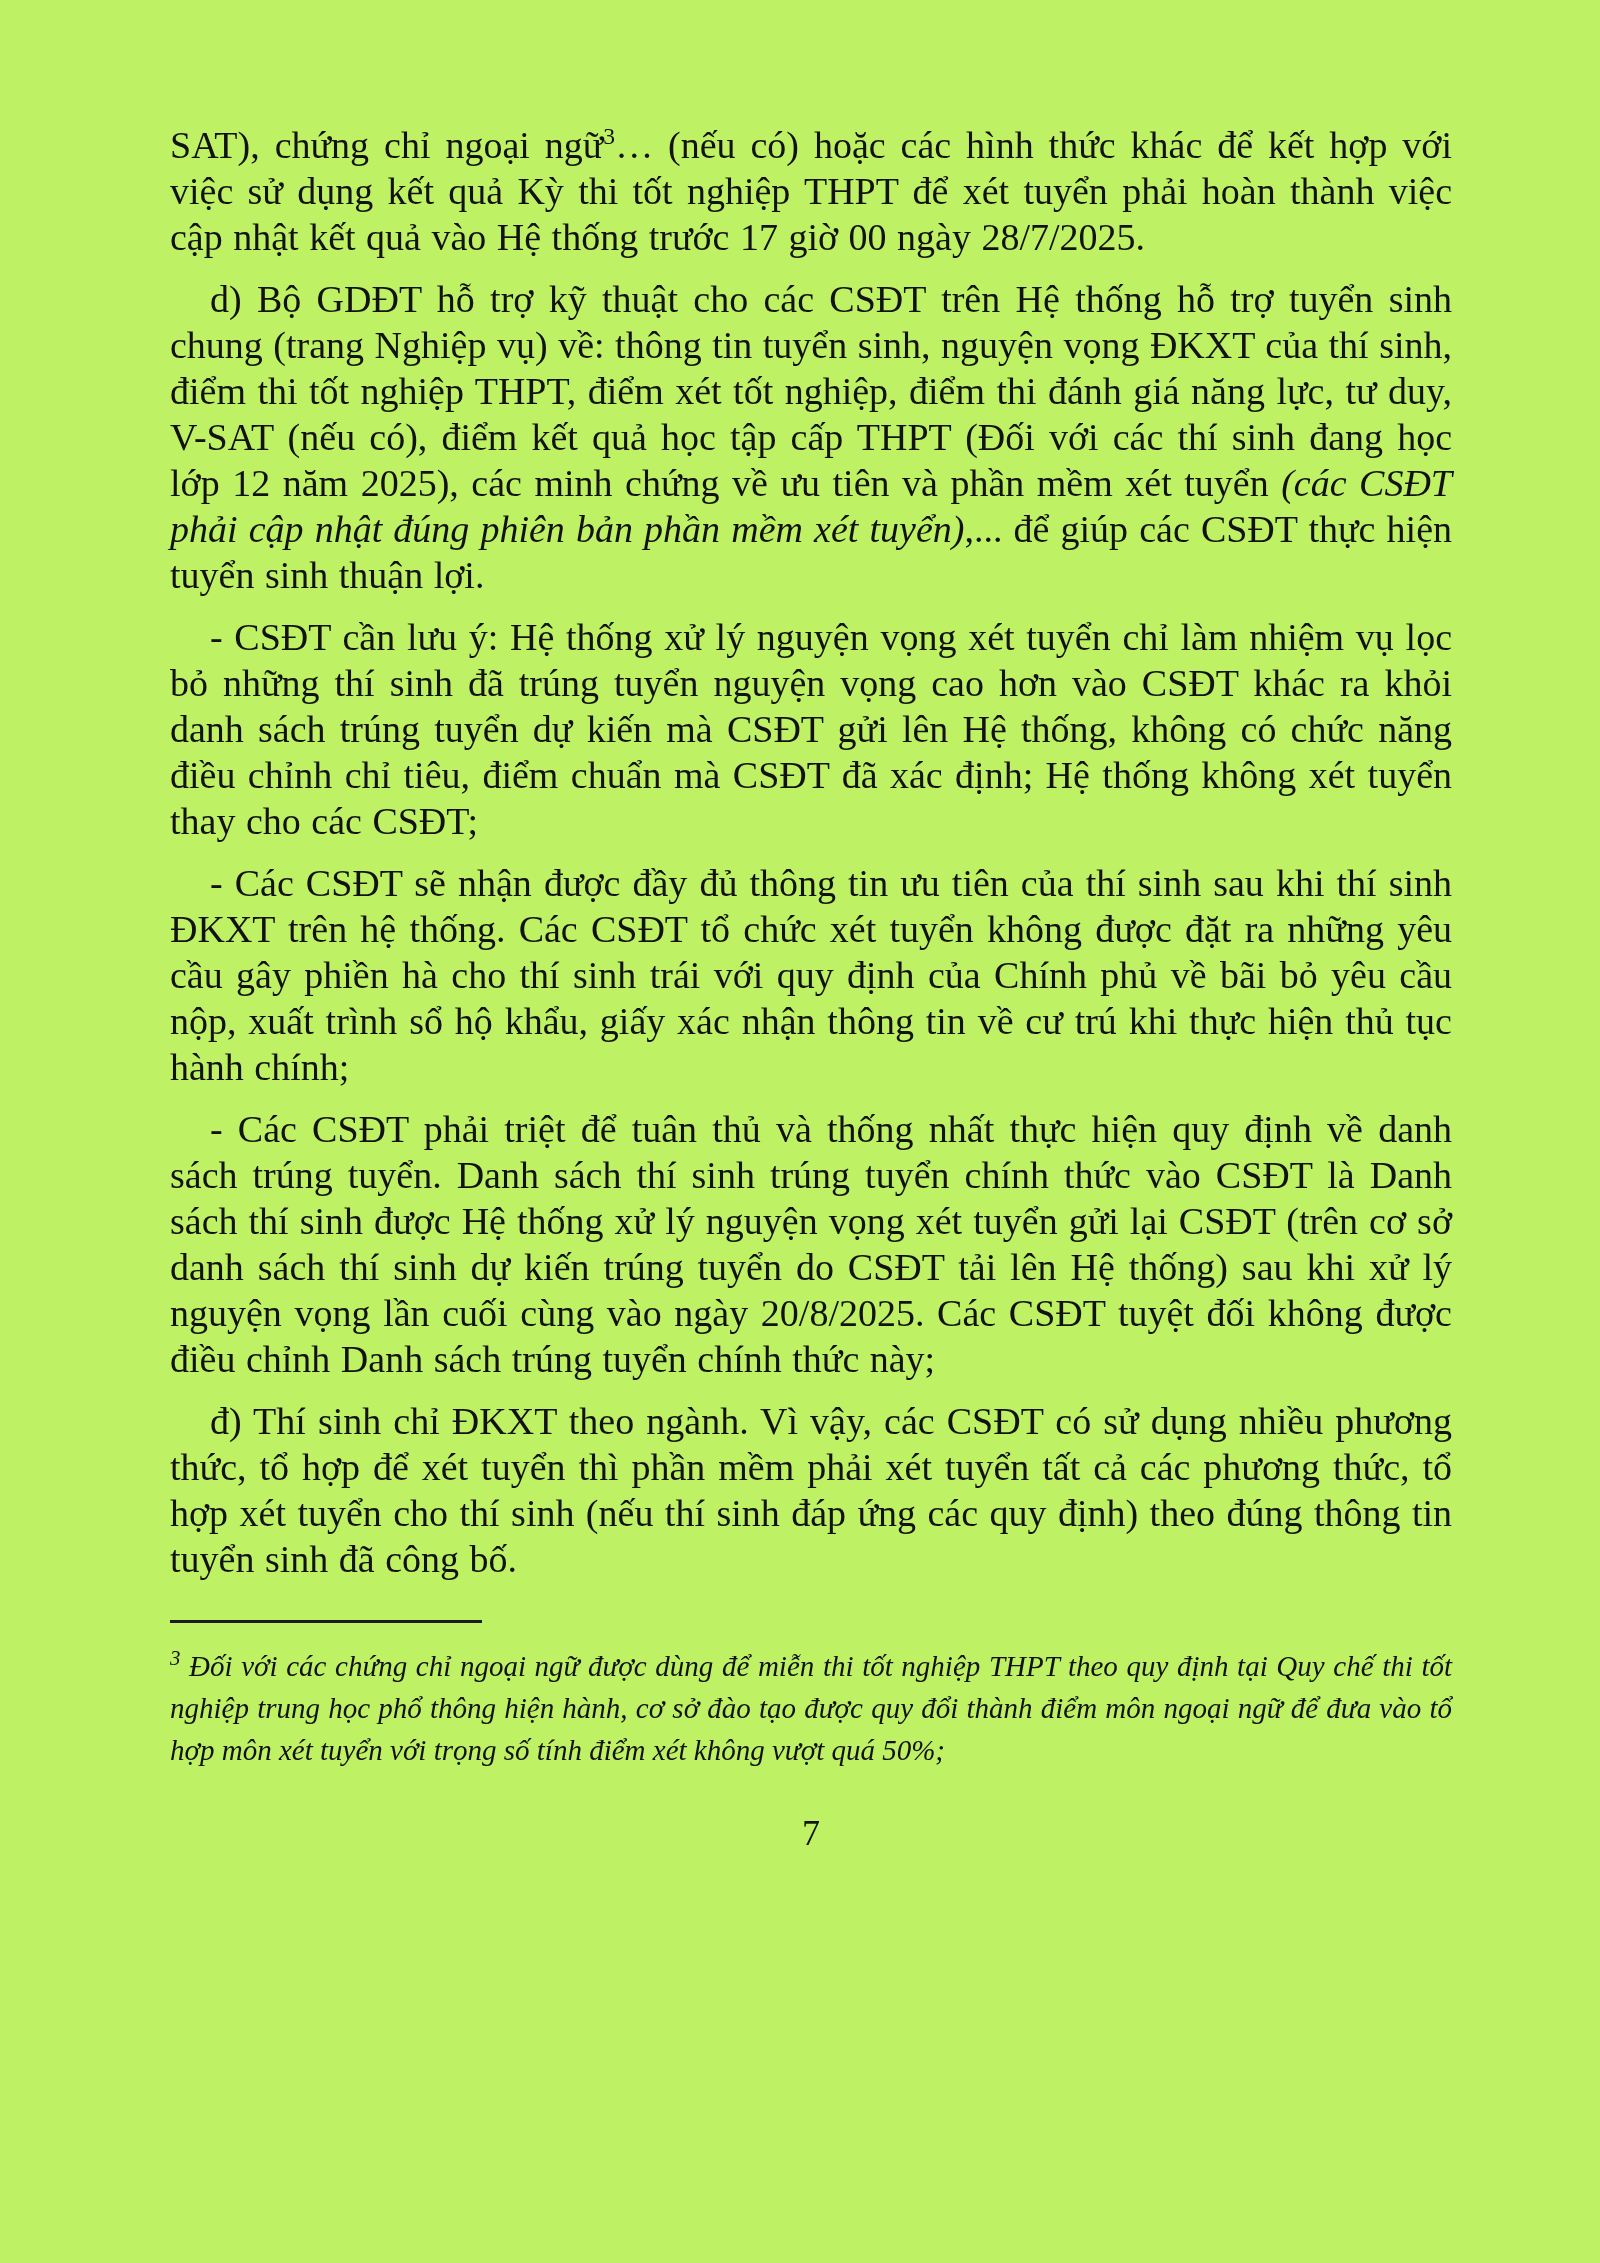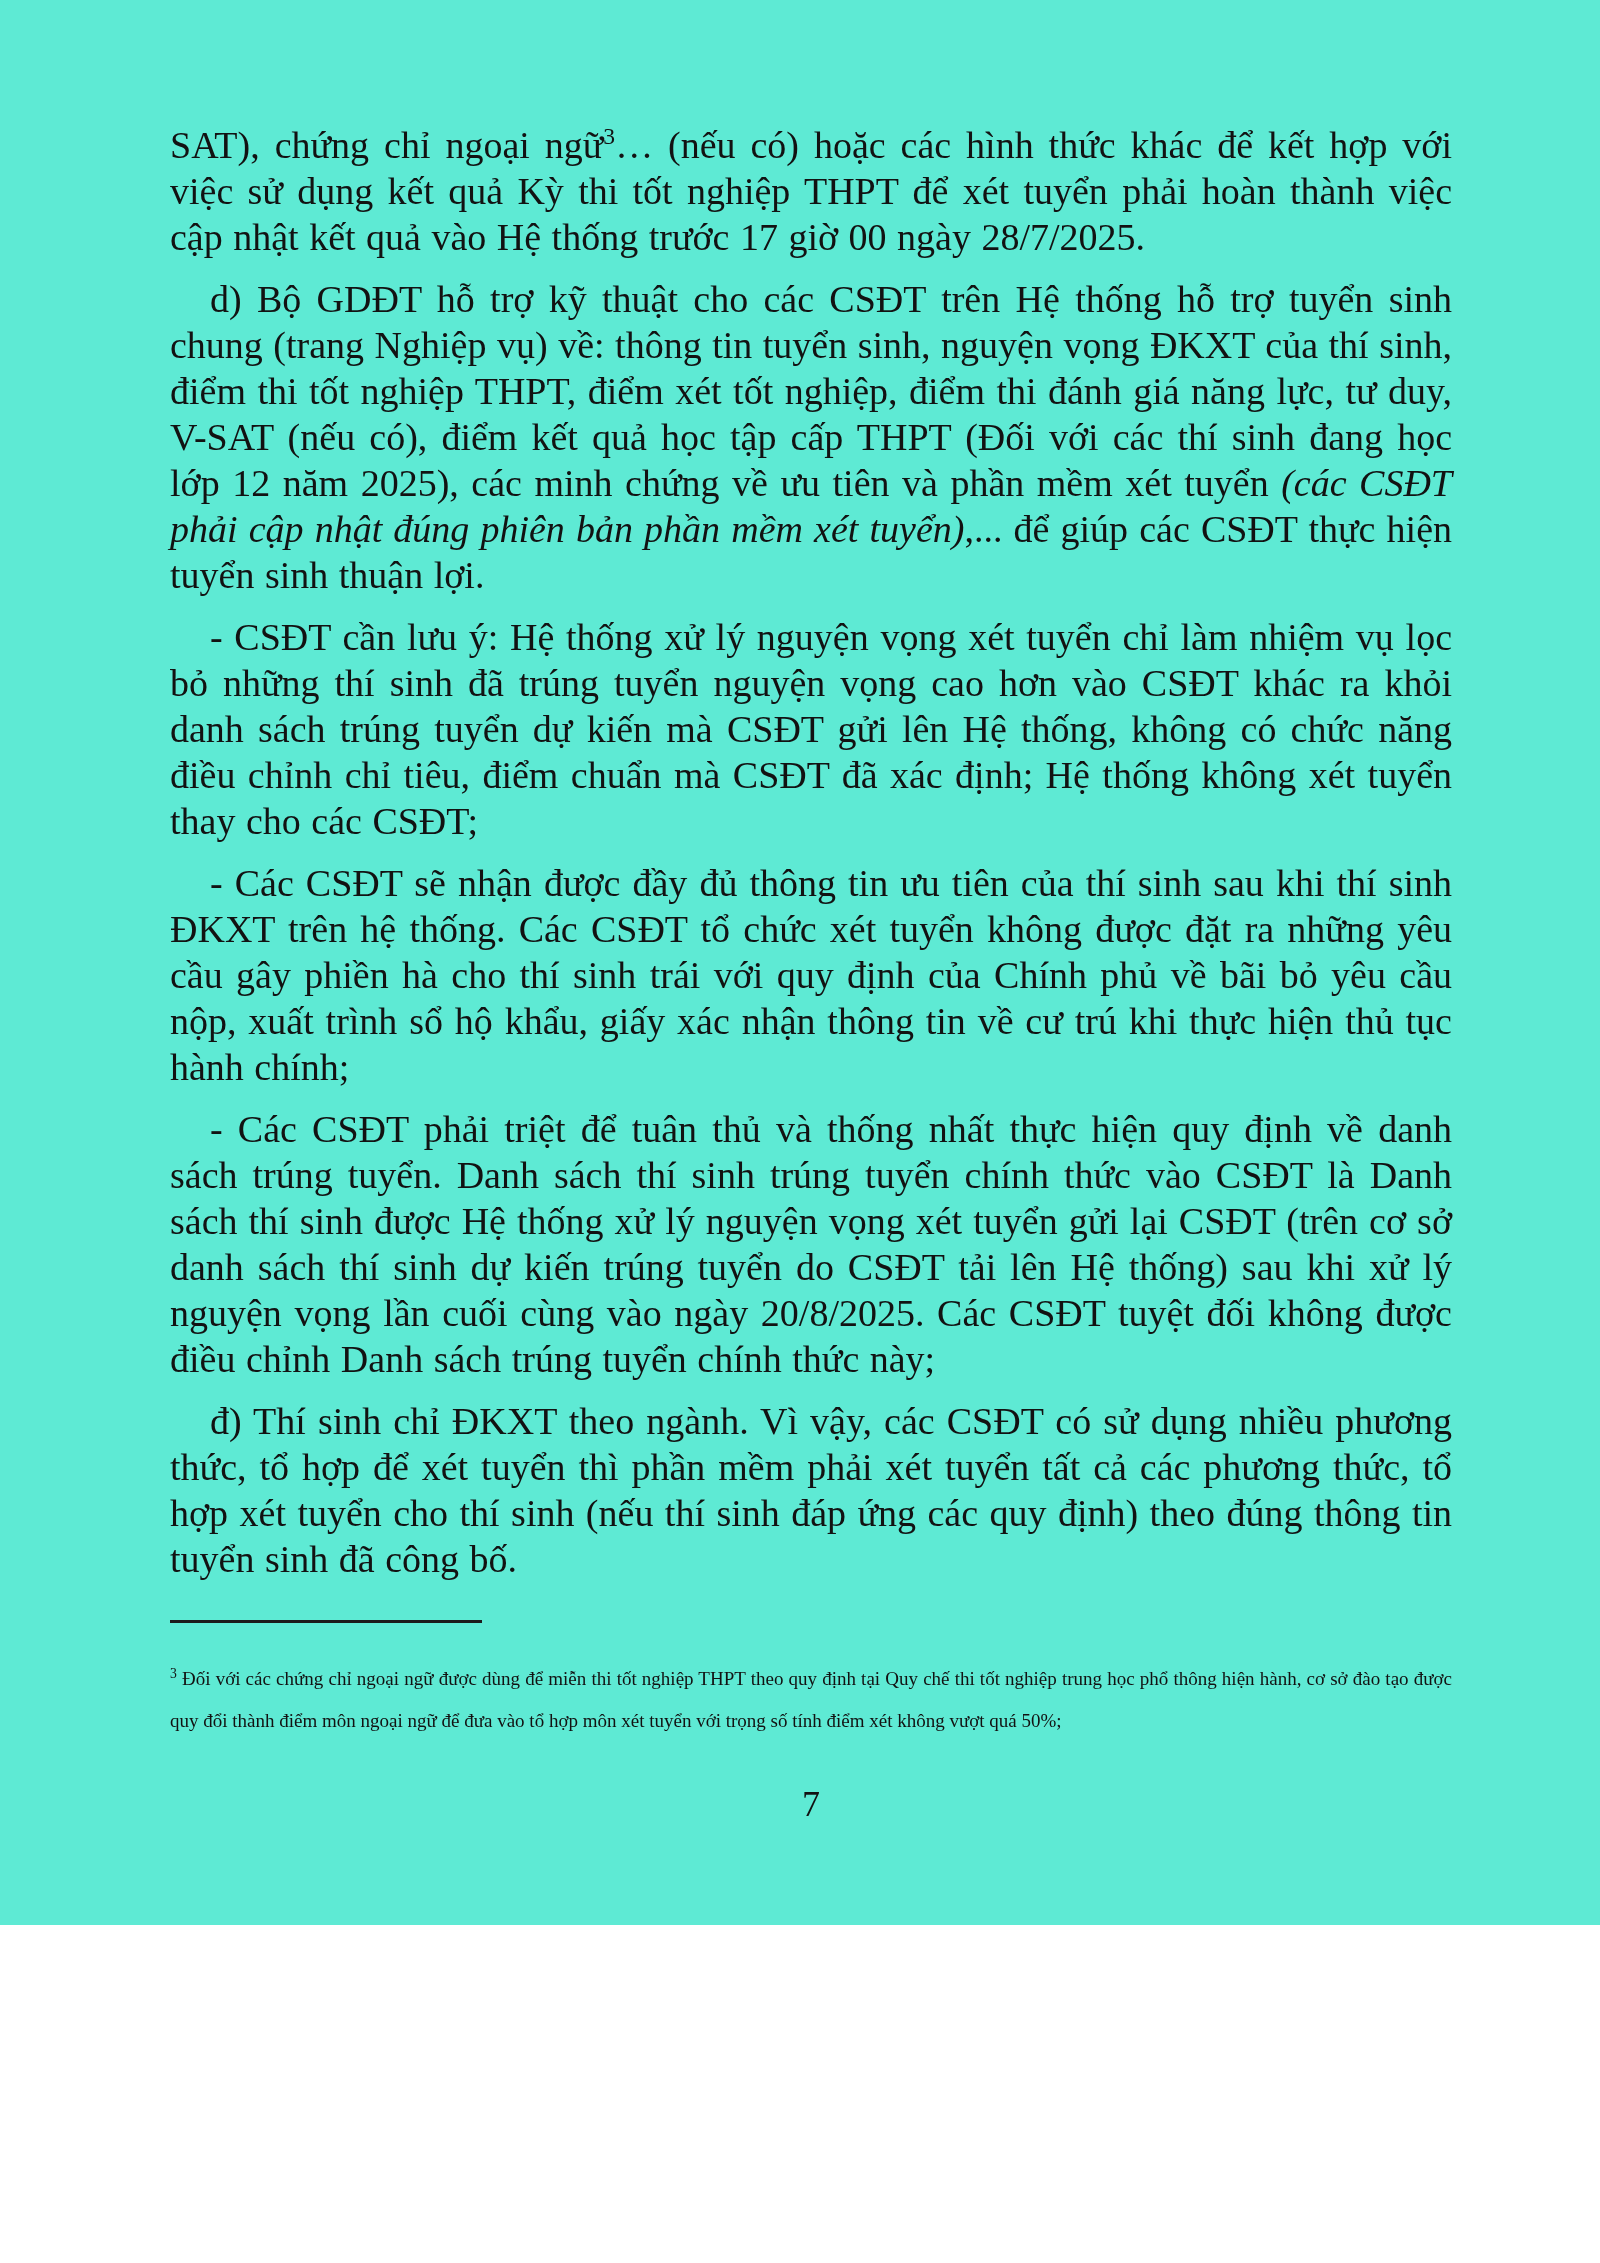--- a/index.html
+++ b/index.html
@@ -3,22 +3,22 @@
 <meta charset="utf-8">
 <style>
   html, body {
     margin: 0;
     padding: 0;
     background: #ffffff;
   }
   .page {
     position: relative;
     width: 1600px;
-    height: 1925px;
-    background: #5eead4;
+    height: 2263px;
+    background: #bef264;
     color: #121212;
     font-family: "Liberation Serif", "DejaVu Serif", serif;
     overflow: hidden;
     box-sizing: border-box;
     padding: 122px 148px 0 170px;
   }
   .body-text p {
     margin: 0 0 16px 0;
     font-size: 38px;
     line-height: 46px;
@@ -37,24 +37,25 @@
   .italic-seg {
     font-style: italic;
   }
   .footnote-separator {
     margin-top: 38px;
     width: 312px;
     height: 0;
     border-top: 3px solid #1c1c1c;
   }
   .footnote {
-    margin-top: 35px;
-    font-size: 19px;
+    margin-top: 22px;
+    font-size: 29px;
     line-height: 42px;
     text-align: justify;
+    font-style: italic;
   }
   .footnote sup.fn-marker {
     font-size: 0.72em;
     line-height: 0;
     vertical-align: super;
   }
   .page-number {
     margin-top: 42px;
     text-align: center;
     font-size: 36px;

